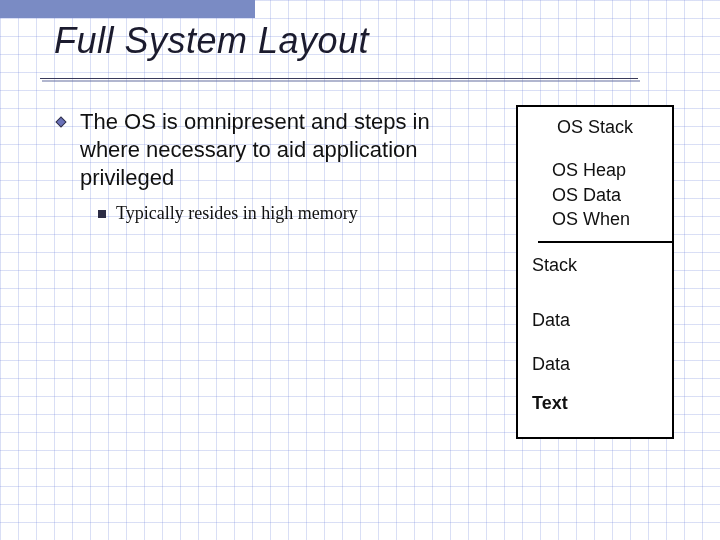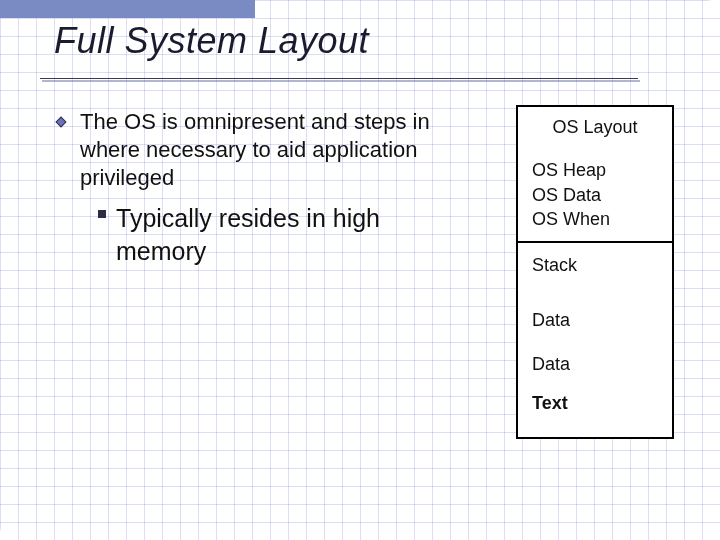--- a/index.html
+++ b/index.html
@@ -10,21 +10,20 @@
   }
   .slide {
     position: relative;
     width: 720px;
     height: 540px;
     background-image:
       linear-gradient(to right, rgba(120,140,220,0.28) 1px, transparent 1px),
       linear-gradient(to bottom, rgba(120,140,220,0.28) 1px, transparent 1px);
     background-size: 18px 18px;
     background-position: 0 0;
-    border-radius: 14px;
   }
   .top-bar {
     position: absolute;
     left: 0;
     top: 0;
     width: 255px;
     height: 18px;
     background: #7a8bc4;
   }
   .title {
@@ -64,23 +63,24 @@
     position: absolute;
     left: 0;
     top: 7px;
     width: 14px;
     height: 14px;
   }
   .bullet-sub {
     position: relative;
     margin-left: 44px;
     padding-left: 18px;
-    font-size: 25px;
+    font-size: 18px;
     line-height: 1.3;
     margin-bottom: 26px;
+    font-family: Liberation Serif, serif;
   }
   .bullet-sub .sicon {
     position: absolute;
     left: 0;
     top: 8px;
     width: 8px;
     height: 8px;
     background: #2c2c44;
   }
   .diagram {
@@ -123,23 +123,23 @@
     <div class="bullet-sub">
       <span class="sicon"></span>
       <span>Typically resides in high memory</span>
     </div>
 
 
   </div>
 
   <div class="diagram">
     <div class="seg center" style="padding-top:8px;padding-bottom:14px;">
-      <span class="label">OS Layout</span>
+      <span class="label">OS Stack</span>
     </div>
-    <div class="seg border-bottom" style="padding-bottom:10px;">
+    <div class="seg border-bottom" style="padding-bottom:10px;margin-left:20px;">
       <span class="label">OS Heap</span>
       <span class="label">OS Data</span>
       <span class="label">OS When</span>
     </div>
     <div class="seg" style="padding-top:10px;padding-bottom:26px;">
       <span class="label">Stack</span>
     </div>
     <div class="seg" style="padding-bottom:14px;">
       <span class="label">Data</span>
     </div>

